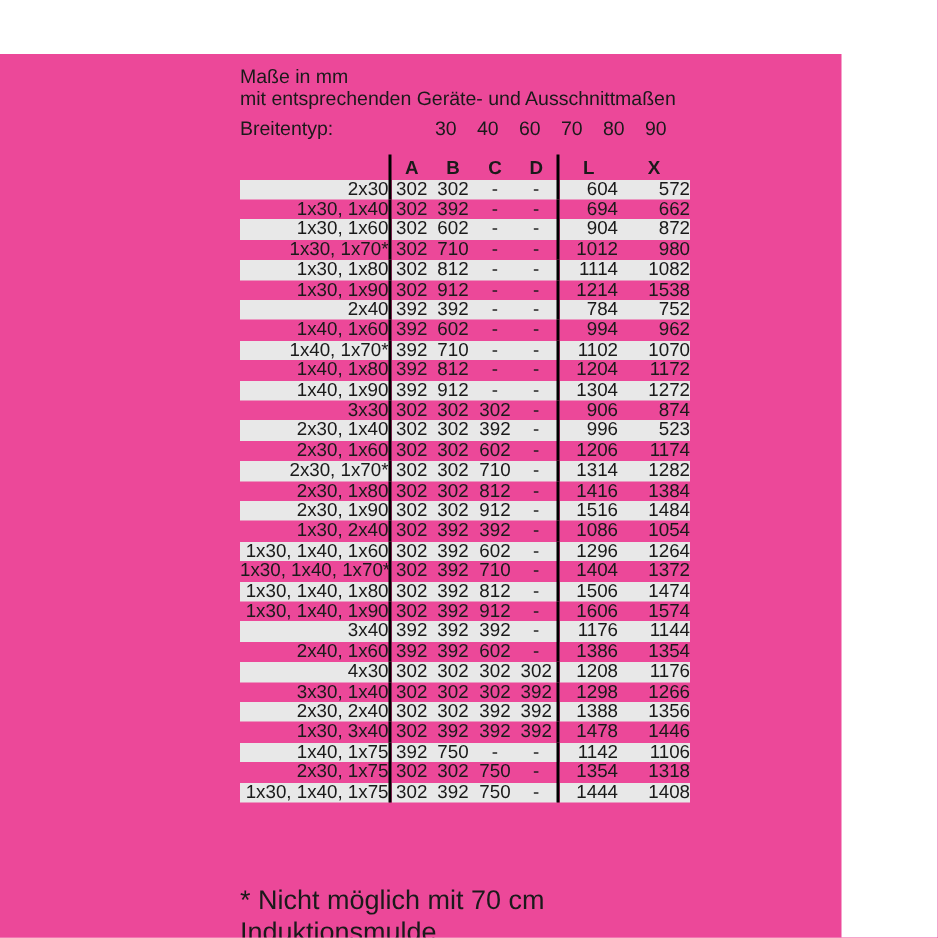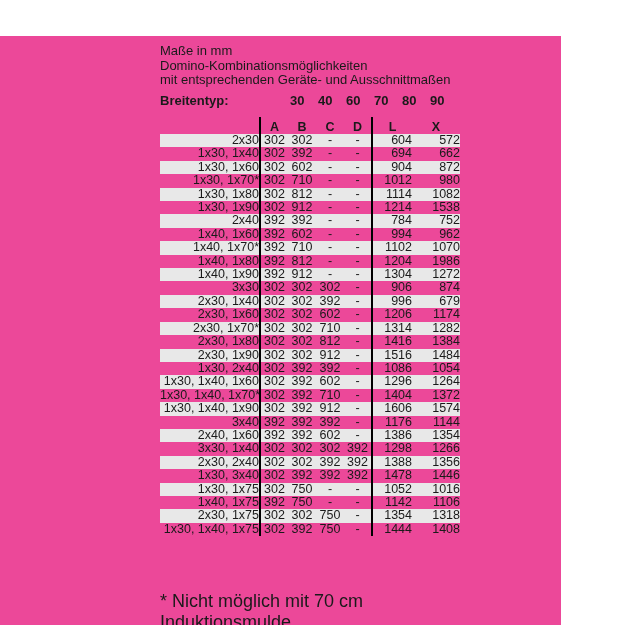--- a/index.html
+++ b/index.html
@@ -9,21 +9,21 @@
     font-family:"Liberation Sans", sans-serif;
     color:#1a1a1a;
     -webkit-font-smoothing:antialiased;
   }
   .page { position:relative; width:561px; height:625px; background:#ec4899; overflow:hidden;margin-top:36px; }
   .content { position:absolute; left:160px; top:8px; width:305px; }
 
   .title { font-size:13px; line-height:14.5px; }
 
   .specs { margin-top:6px; font-size:13px; line-height:14.5px; }
-  .spec-row { display:flex;font-weight:bold; }
+  .spec-row { display:flex; }
   .spec-label { width:130px; flex:0 0 130px; }
   .spec-val { width:28px; flex:0 0 28px; text-align:left; }
 
   table.combo {
     margin-top:9px;
     border-collapse:collapse;
     table-layout:fixed;
     font-size:12.5px;
     width:300px;
   }
@@ -53,21 +53,20 @@
   .footnote { margin-top:55px; font-size:18px; }
 </style>
 </head>
 <body>
 
 <div class="page">
   <div class="content">
 
     <div class="title">
       <div>Maße in mm</div>
-      <div>Domino-Kombinationsmöglichkeiten</div>
       <div>mit entsprechenden Geräte- und Ausschnittmaßen</div>
     </div>
 
     <div class="specs">
       <div class="spec-row">
         <span class="spec-label">Breitentyp:</span>
         <span class="spec-val">30</span>
         <span class="spec-val">40</span>
         <span class="spec-val">60</span>
         <span class="spec-val">70</span>
@@ -179,21 +178,21 @@
             <td class="c5 bar-l">1102</td>
             <td class="c6">1070</td>
           </tr>
           <tr>
             <td class="c0">1x40, 1x80</td>
             <td class="c1 bar-a">392</td>
             <td class="c2">812</td>
             <td class="c3">-</td>
             <td class="c4">-</td>
             <td class="c5 bar-l">1204</td>
-            <td class="c6">1986</td>
+            <td class="c6">1172</td>
           </tr>
           <tr>
             <td class="c0">1x40, 1x90</td>
             <td class="c1 bar-a">392</td>
             <td class="c2">912</td>
             <td class="c3">-</td>
             <td class="c4">-</td>
             <td class="c5 bar-l">1304</td>
             <td class="c6">1272</td>
           </tr>
@@ -206,21 +205,21 @@
             <td class="c5 bar-l">906</td>
             <td class="c6">874</td>
           </tr>
           <tr>
             <td class="c0">2x30, 1x40</td>
             <td class="c1 bar-a">302</td>
             <td class="c2">302</td>
             <td class="c3">392</td>
             <td class="c4">-</td>
             <td class="c5 bar-l">996</td>
-            <td class="c6">679</td>
+            <td class="c6">523</td>
           </tr>
           <tr>
             <td class="c0">2x30, 1x60</td>
             <td class="c1 bar-a">302</td>
             <td class="c2">302</td>
             <td class="c3">602</td>
             <td class="c4">-</td>
             <td class="c5 bar-l">1206</td>
             <td class="c6">1174</td>
           </tr>
@@ -272,20 +271,29 @@
           <tr>
             <td class="c0">1x30, 1x40, 1x70*</td>
             <td class="c1 bar-a">302</td>
             <td class="c2">392</td>
             <td class="c3">710</td>
             <td class="c4">-</td>
             <td class="c5 bar-l">1404</td>
             <td class="c6">1372</td>
           </tr>
           <tr>
+            <td class="c0">1x30, 1x40, 1x80</td>
+            <td class="c1 bar-a">302</td>
+            <td class="c2">392</td>
+            <td class="c3">812</td>
+            <td class="c4">-</td>
+            <td class="c5 bar-l">1506</td>
+            <td class="c6">1474</td>
+          </tr>
+          <tr>
             <td class="c0">1x30, 1x40, 1x90</td>
             <td class="c1 bar-a">302</td>
             <td class="c2">392</td>
             <td class="c3">912</td>
             <td class="c4">-</td>
             <td class="c5 bar-l">1606</td>
             <td class="c6">1574</td>
           </tr>
           <tr>
             <td class="c0">3x40</td>
@@ -297,20 +305,29 @@
             <td class="c6">1144</td>
           </tr>
           <tr>
             <td class="c0">2x40, 1x60</td>
             <td class="c1 bar-a">392</td>
             <td class="c2">392</td>
             <td class="c3">602</td>
             <td class="c4">-</td>
             <td class="c5 bar-l">1386</td>
             <td class="c6">1354</td>
+          </tr>
+          <tr>
+            <td class="c0">4x30</td>
+            <td class="c1 bar-a">302</td>
+            <td class="c2">302</td>
+            <td class="c3">302</td>
+            <td class="c4">302</td>
+            <td class="c5 bar-l">1208</td>
+            <td class="c6">1176</td>
           </tr>
           <tr>
             <td class="c0">3x30, 1x40</td>
             <td class="c1 bar-a">302</td>
             <td class="c2">302</td>
             <td class="c3">302</td>
             <td class="c4">392</td>
             <td class="c5 bar-l">1298</td>
             <td class="c6">1266</td>
           </tr>
@@ -326,29 +343,20 @@
           <tr>
             <td class="c0">1x30, 3x40</td>
             <td class="c1 bar-a">302</td>
             <td class="c2">392</td>
             <td class="c3">392</td>
             <td class="c4">392</td>
             <td class="c5 bar-l">1478</td>
             <td class="c6">1446</td>
           </tr>
           <tr>
-            <td class="c0">1x30, 1x75</td>
-            <td class="c1 bar-a">302</td>
-            <td class="c2">750</td>
-            <td class="c3">-</td>
-            <td class="c4">-</td>
-            <td class="c5 bar-l">1052</td>
-            <td class="c6">1016</td>
-          </tr>
-          <tr>
             <td class="c0">1x40, 1x75</td>
             <td class="c1 bar-a">392</td>
             <td class="c2">750</td>
             <td class="c3">-</td>
             <td class="c4">-</td>
             <td class="c5 bar-l">1142</td>
             <td class="c6">1106</td>
           </tr>
           <tr>
             <td class="c0">2x30, 1x75</td>

